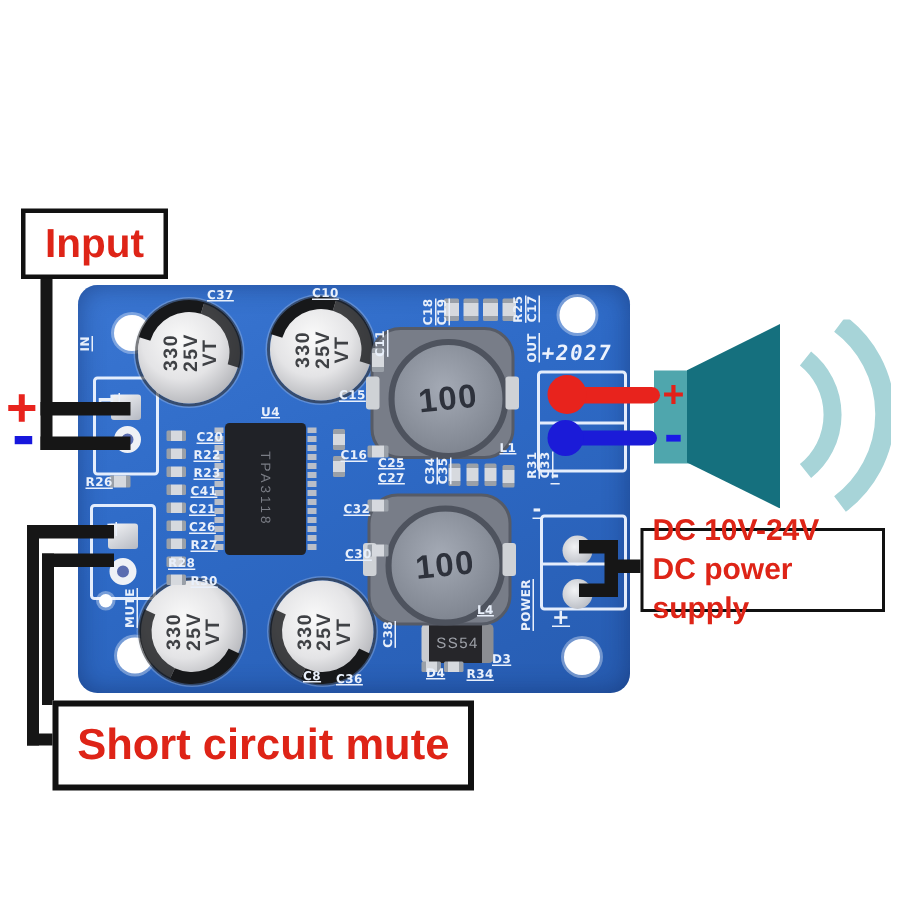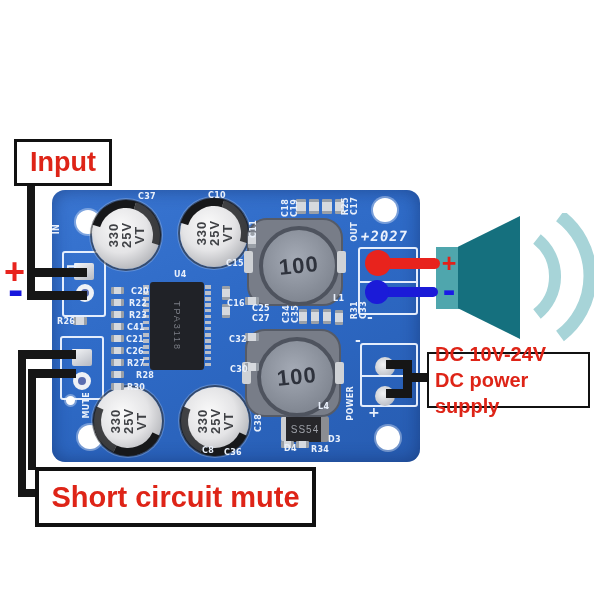--- a/index.html
+++ b/index.html
@@ -82,21 +82,21 @@
   .conn-out::after,.conn-power::after{content:"";position:absolute;left:0;right:0;top:50%;
         border-top:2px solid rgba(238,244,255,.95);}
   .pad-rect{position:absolute;width:20px;height:17px;border-radius:2px;
         background:linear-gradient(150deg,#f5f6f8,#b5b9c2);}
   .pad-ring{position:absolute;width:18px;height:18px;border-radius:50%;
         background:#5a6db0;border:5px solid #eef1f6;box-sizing:border-box;}
   .pad-power{position:absolute;width:20px;height:20px;border-radius:50%;
         background:radial-gradient(circle at 40% 38%,#f2f3f5,#a9adb6);}
   
   .silk{position:absolute;color:#e9f0fb;font-size:8px;font-weight:bold;letter-spacing:.3px;
-        font-family:"DejaVu Sans",sans-serif;white-space:nowrap;}
+        font-family:"DejaVu Sans",sans-serif;white-space:nowrap;text-decoration:underline;}
   .silk.v{writing-mode:vertical-rl;transform:rotate(180deg);}
   .silk.pin{font-size:13px;}
   .silk.big{font-size:14px;}
   .seg{position:absolute;left:309px;top:38px;color:#ecf2fd;font-weight:bold;font-size:14px;
         font-family:"DejaVu Sans Mono",monospace;transform:skewX(-8deg);letter-spacing:1px;}
   .smd{position:absolute;background:linear-gradient(to right,#9aa0a8 0 22%,#d6d9de 22% 78%,#9aa0a8 78%);border-radius:1px;}
   .smd-v{background:linear-gradient(to bottom,#9aa0a8 0 22%,#d6d9de 22% 78%,#9aa0a8 78%);}
   
   .dot{position:absolute;border-radius:50%;z-index:4;}
   .dot-red{left:365px;top:250px;width:26px;height:26px;background:#e8231d;}
@@ -237,21 +237,21 @@
         <span class="silk v" style="left: 298px; top: 7px;">C17</span>
         <span class="silk" style="left: 174px; top: 69px;">C15</span>
         <span class="silk" style="left: 122px; top: 80px;">U4</span>
         <span class="silk" style="left: 79px; top: 97px;">C20</span>
         <span class="silk" style="left: 77px; top: 109px;">R22</span>
         <span class="silk" style="left: 77px; top: 121px;">R23</span>
         <span class="silk" style="left: 75px; top: 133px;">C41</span>
         <span class="silk" style="left: 74px; top: 145px;">C21</span>
         <span class="silk" style="left: 74px; top: 157px;">C26</span>
         <span class="silk" style="left: 75px; top: 169px;">R27</span>
-        <span class="silk" style="left: 84px; top: 181px;">R28</span>
+        <span class="silk" style="left: 60px; top: 181px;">R28</span>
         <span class="silk" style="left: 75px; top: 193px;">R30</span>
         <span class="silk" style="left: 5px; top: 127px;">R26</span>
         <span class="silk" style="left: 175px; top: 109px;">C16</span>
         <span class="silk" style="left: 177px; top: 145px;">C32</span>
         <span class="silk" style="left: 178px; top: 175px;">C30</span>
         <span class="silk" style="left: 200px; top: 114px;">C25</span>
         <span class="silk" style="left: 200px; top: 124px;">C27</span>
         <span class="silk v" style="left: 230px; top: 115px;">C34</span>
         <span class="silk v" style="left: 239px; top: 115px;">C35</span>
         <span class="silk" style="left: 281px; top: 104px;">L1</span>

